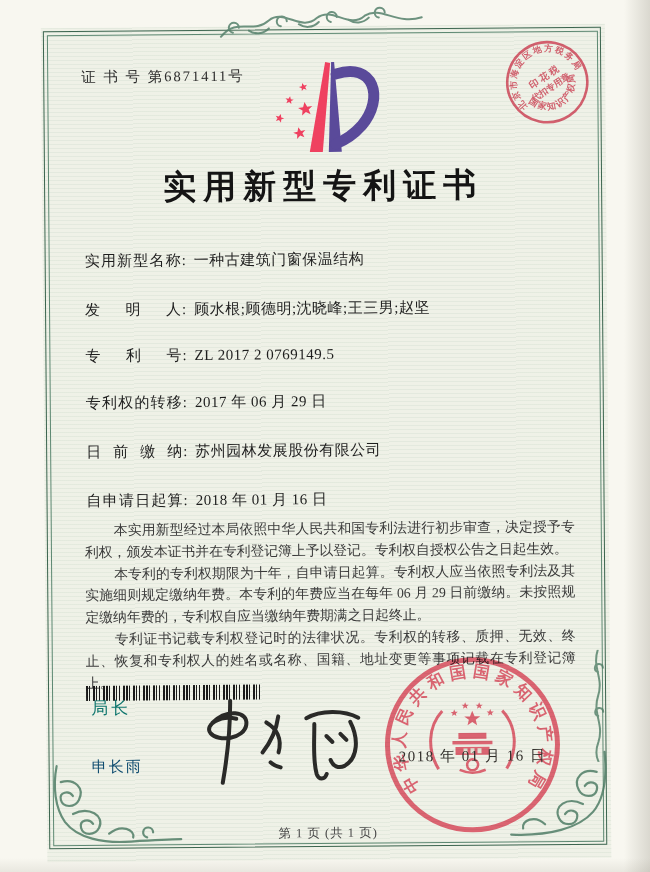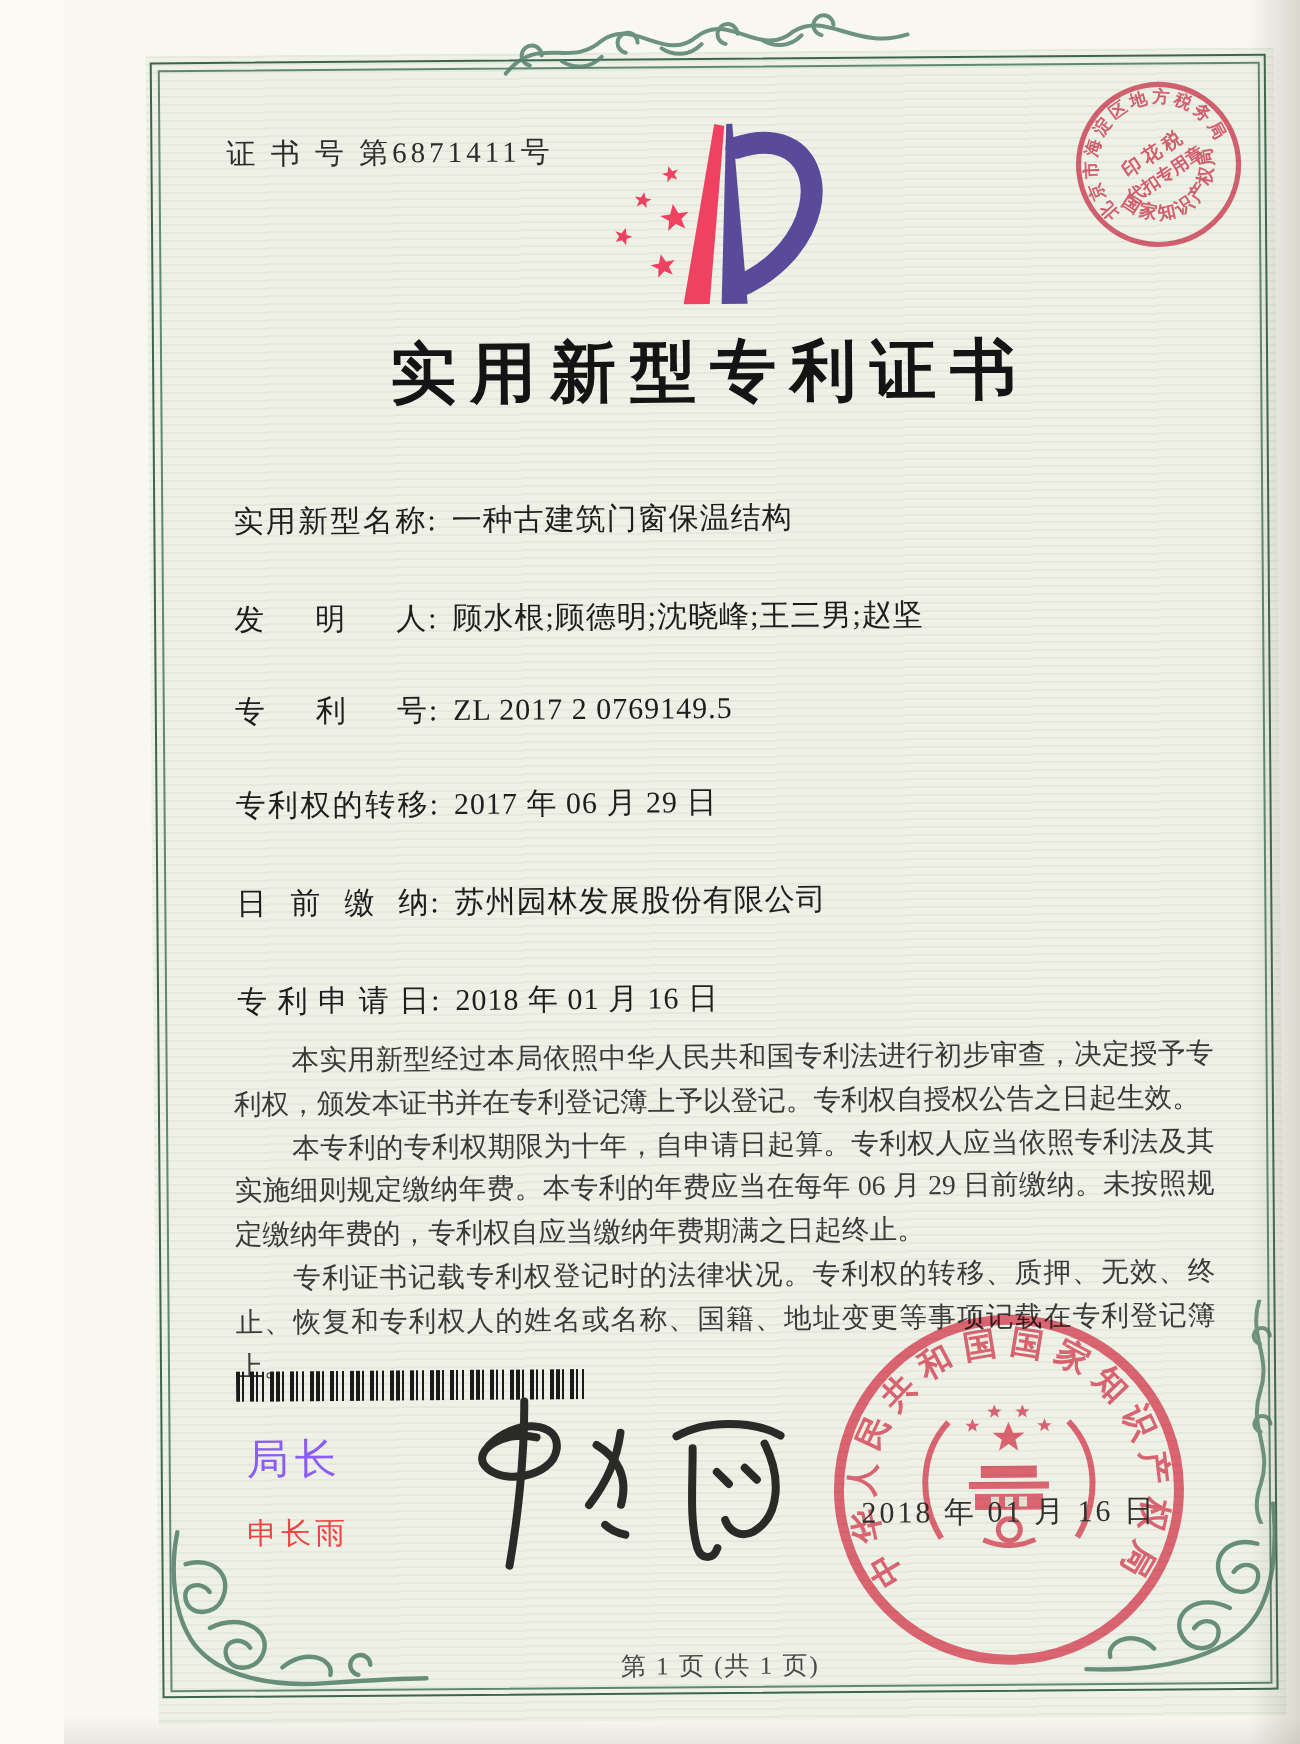--- a/index.html
+++ b/index.html
@@ -1,19 +1,19 @@
 <!DOCTYPE html>
 <html><head>
 <meta charset="utf-8">
 <style>
   * { margin:0; padding:0; box-sizing:border-box; }
   html,body { width:650px; height:872px; overflow:hidden; background:#fbfaf5; }
   body { font-family:"Liberation Serif","DejaVu Serif",serif; position:relative; }
 
-  .page { position:absolute; inset:0; background:#f8f7f0;margin-left:32px; }
+  .page { position:absolute; inset:0; background:#f8f7f0; }
   .page-edge-right { position:absolute; top:0; right:0; width:26px; height:872px;
     background:linear-gradient(to right, rgba(0,0,0,0), rgba(110,105,90,0.22)); }
   .page-edge-bottom { position:absolute; left:0; bottom:0; width:650px; height:14px;
     background:linear-gradient(to bottom, rgba(0,0,0,0), rgba(120,115,100,0.12)); }
 
   .tilt { position:absolute; inset:0; transform:rotate(-0.45deg); transform-origin:325px 430px; }
 
   .cert-bg { position:absolute; left:44px; top:26px; width:564px; height:834px;
     background:#eff1e7;
     background-image:repeating-linear-gradient(180deg, rgba(125,165,140,0.10) 0 1px, rgba(255,255,255,0) 1px 4px);
@@ -41,22 +41,22 @@
 
   .barcode { position:absolute; left:84px; top:684px; width:176px; height:15px;
     background:repeating-linear-gradient(90deg,
       #1a1a1a 0 2px, transparent 2px 3px,
       #1a1a1a 3px 4px, transparent 4px 7px,
       #1a1a1a 7px 9px, transparent 9px 10px,
       #1a1a1a 10px 11px, transparent 11px 13px,
       #1a1a1a 13px 14px, transparent 14px 17px,
       #1a1a1a 17px 19px, transparent 19px 20px); }
 
-  .director-label { position:absolute; left:89px; top:714px; font-size:21px; letter-spacing:3px; color:#8b5cf6; }
-  .director-name  { position:absolute; left:89px; top:756px; font-size:15px; letter-spacing:2px; color:#ef4444; }
+  .director-label { position:absolute; left:89px; top:695px; font-size:17px; letter-spacing:3px; color:#0f766e; }
+  .director-name  { position:absolute; left:89px; top:756px; font-size:15px; letter-spacing:2px; color:#0c4a6e; }
   .signature { position:absolute; left:172px; top:688px; }
 
   .seal-date { position:absolute; left:380px; top:748px; width:180px; text-align:center;
     font-size:15px; letter-spacing:1.5px; color:#33302c; }
 
   .footer { position:absolute; left:46px; top:825px; width:558px; text-align:center;
     font-size:12.5px; letter-spacing:1px; color:#474747; }
 
   .svg-abs { position:absolute; }
   .stamp { mix-blend-mode:multiply; opacity:0.88; }
@@ -120,21 +120,21 @@
       <span class="flabel">专利权的转移</span>
         <span class="fcolon">:</span>
       <span class="fvalue">2017 年 06 月 29 日</span>
     </div>
     <div class="field-row" style="top:441px">
       <span class="flabel">日前缴纳</span>
         <span class="fcolon">:</span>
       <span class="fvalue">苏州园林发展股份有限公司</span>
     </div>
     <div class="field-row" style="top:490px">
-      <span class="flabel">专利申请日</span>
+      <span class="flabel">自申请日起算</span>
         <span class="fcolon">:</span>
       <span class="fvalue">2018 年 01 月 16 日</span>
     </div>
 
     <div class="paragraphs">
       <p>本实用新型经过本局依照中华人民共和国专利法进行初步审查，决定授予专利权，颁发本证书并在专利登记簿上予以登记。专利权自授权公告之日起生效。</p>
       <p>本专利的专利权期限为十年，自申请日起算。专利权人应当依照专利法及其实施细则规定缴纳年费。本专利的年费应当在每年 06 月 29 日前缴纳。未按照规定缴纳年费的，专利权自应当缴纳年费期满之日起终止。</p>
       <p>专利证书记载专利权登记时的法律状况。专利权的转移、质押、无效、终止、恢复和专利权人的姓名或名称、国籍、地址变更等事项记载在专利登记簿上。</p>
     </div>
 

